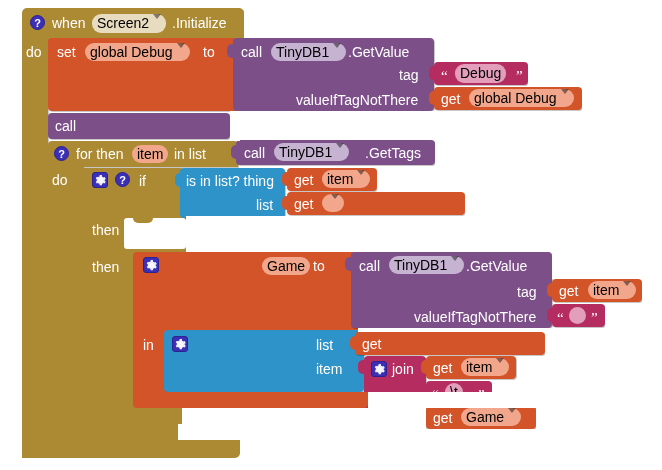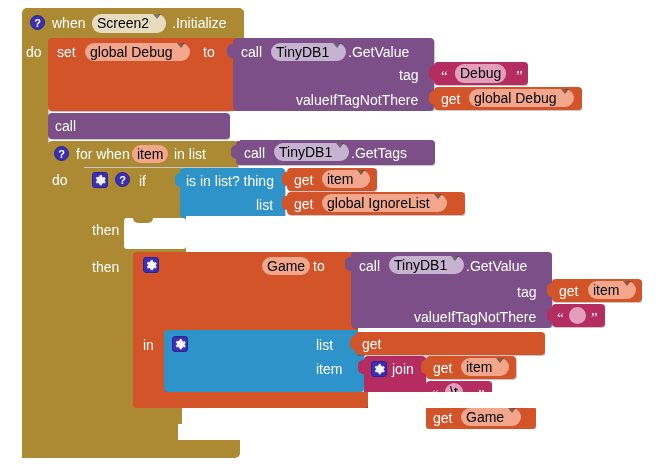--- a/index.html
+++ b/index.html
@@ -195,36 +195,36 @@
   <div class="blk purple shadow" style="left:48px; top:113px; width:182px; height:26px;"></div>
   <div class="bump" style="left:60px; top:113px; background:#7D4F89;"></div>
   <span class="lbl" style="left:55px; top:118px;">call</span>
 
   <div class="blk gold shadow" style="left:48px; top:141px; width:190px; height:26px; border-radius:4px 4px 0 0;"></div>
   <div class="blk gold" style="left:48px; top:165px; width:26px; height:305px; border-radius:0;"></div>
   <div class="blk gold" style="left:48px; top:165px; width:36px; height:18px; border-radius:0;"></div>
   <div class="bump b-gold" style="left:60px; top:141px;"></div>
 
   <div class="help" style="left:54px; top:146px;"><span>?</span></div>
-  <span class="lbl" style="left:76px; top:146px;">for when</span>
+  <span class="lbl" style="left:76px; top:146px;">for then</span>
   <div class="field f-orange" style="left:132px; top:145px;">
     <span>item</span>
   </div>
   <span class="lbl" style="left:174px; top:146px;">in list</span>
   <div class="plug p-gold" style="left:229px; top:146px; width:8px; height:14px; border-radius:0 5px 5px 0; background:#AC8A33;"></div>
   <span class="lbl" style="left:52px; top:172px;">do</span>
 
   <div class="blk purple shadow" style="left:236px; top:140px; width:199px; height:25px;"></div>
   <div class="plug p-purple" style="left:231px; top:145px; width:7px; height:14px; border-radius:5px 0 0 5px;"></div>
   <span class="lbl" style="left:244px; top:145px;">call</span>
   <div class="field f-purple" style="left:274px; top:143px;">
     <span>TinyDB1</span>
     <span class="caret"></span>
   </div>
-  <span class="lbl" style="left:351px; top:145px;">.GetTags</span>
+  <span class="lbl" style="left:365px; top:145px;">.GetTags</span>
 
   <div class="blk gold shadow" style="left:74px; top:168px; width:110px; height:22px; border-radius:4px 4px 0 0;"></div>
   <div class="blk gold" style="left:74px; top:188px; width:112px; height:282px; border-radius:0;"></div>
   <div class="bump b-gold" style="left:86px; top:168px;"></div>
 
   <div class="gear" style="left:92px; top:172px;">
     <svg width="13" height="13" viewBox="0 0 24 24" aria-hidden="true">
       <path fill="#ffffff" d="M12 8a4 4 0 1 0 0 8 4 4 0 0 0 0-8zm0 6a2 2 0 1 1 0-4 2 2 0 0 1 0 4z"></path>
       <path fill="#ffffff" d="M20 12c0-.6-.1-1.1-.2-1.6l2-1.3-2-3.4-2.2.9c-.8-.7-1.7-1.2-2.7-1.5L14.5 2h-4l-.4 2.4c-1 .3-1.9.8-2.7 1.5l-2.2-.9-2 3.4 2 1.3c-.1.5-.2 1-.2 1.6s.1 1.1.2 1.6l-2 1.3 2 3.4 2.2-.9c.8.7 1.7 1.2 2.7 1.5l.4 2.4h4l.4-2.4c1-.3 1.9-.8 2.7-1.5l2.2.9 2-3.4-2-1.3c.1-.5.2-1 .2-1.6z" opacity="0.92"></path>
     </svg>
@@ -245,21 +245,20 @@
   <span class="lbl" style="left:294px; top:172px;">get</span>
   <div class="field f-orange" style="left:322px; top:170px;">
     <span>item</span>
     <span class="caret"></span>
   </div>
 
   <div class="blk orange shadow" style="left:287px; top:192px; width:178px; height:23px;"></div>
   <div class="plug p-orange" style="left:282px; top:196px; width:7px; height:14px; border-radius:5px 0 0 5px;"></div>
   <span class="lbl" style="left:294px; top:196px;">get</span>
   <div class="field f-orange" style="left:322px; top:194px;">
-    <span>global IgnoreList</span>
     <span class="caret"></span>
   </div>
 
   <span class="lbl" style="left:92px; top:222px;">then</span>
   <div class="white" style="left:124px; top:218px; width:62px; height:31px; border-radius:3px;"></div>
   <div class="blk gold" style="left:133px; top:218px; width:20px; height:5px; border-radius:0 0 6px 6px;"></div>
 
   <span class="lbl" style="left:92px; top:259px;">then</span>
 
   <div class="blk orange shadow" style="left:133px; top:252px; width:225px; height:155px;"></div>

